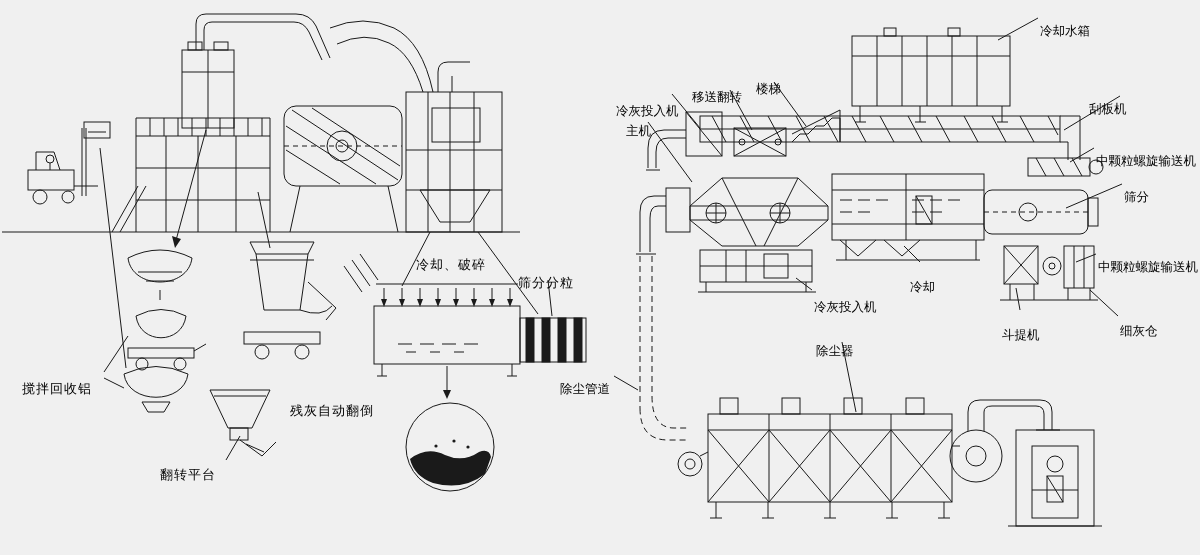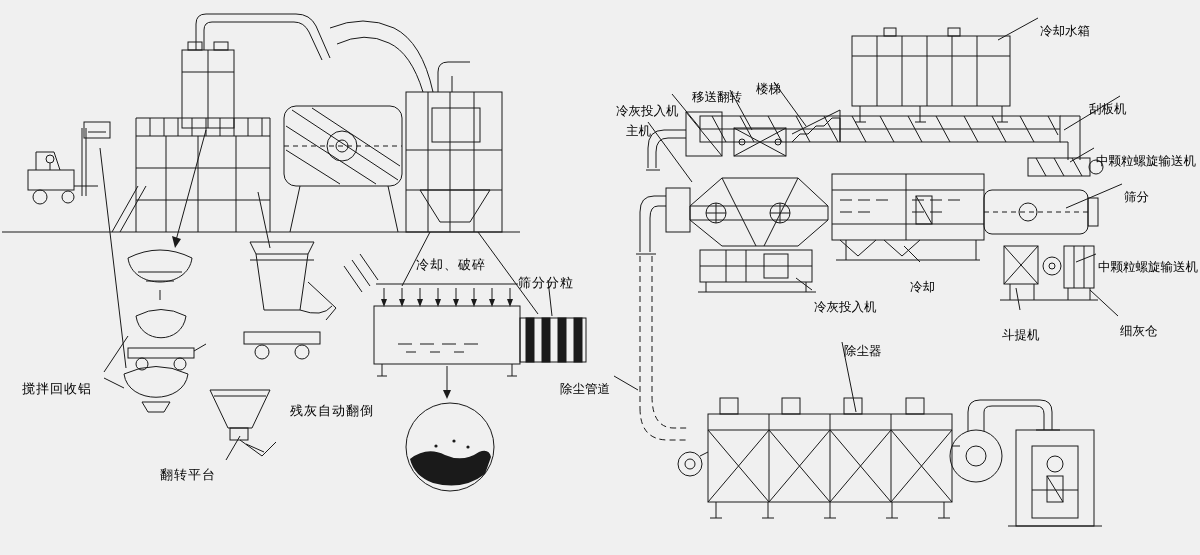--- a/index.html
+++ b/index.html
@@ -320,15 +320,15 @@
 <div class="lbl sm" style="left:626px;top:108px">主机</div>
 <div class="lbl sm" style="left:1089px;top:86px">刮板机</div>
 <div class="lbl sm" style="left:1096px;top:138px">中颗粒螺旋输送机</div>
 <div class="lbl sm" style="left:1124px;top:174px">筛分</div>
 <div class="lbl sm" style="left:1098px;top:244px">中颗粒螺旋输送机</div>
 <div class="lbl sm" style="left:1120px;top:308px">细灰仓</div>
 <div class="lbl sm" style="left:1002px;top:312px">斗提机</div>
 <div class="lbl sm" style="left:910px;top:264px">冷却</div>
 <div class="lbl sm" style="left:814px;top:284px">冷灰投入机</div>
 <div class="lbl sm" style="left:560px;top:366px">除尘管道</div>
-<div class="lbl sm" style="left:844px;top:328px">除尘器</div>
+<div class="lbl sm" style="left:816px;top:328px">除尘器</div>
 
 </div>
 
 </body></html>

